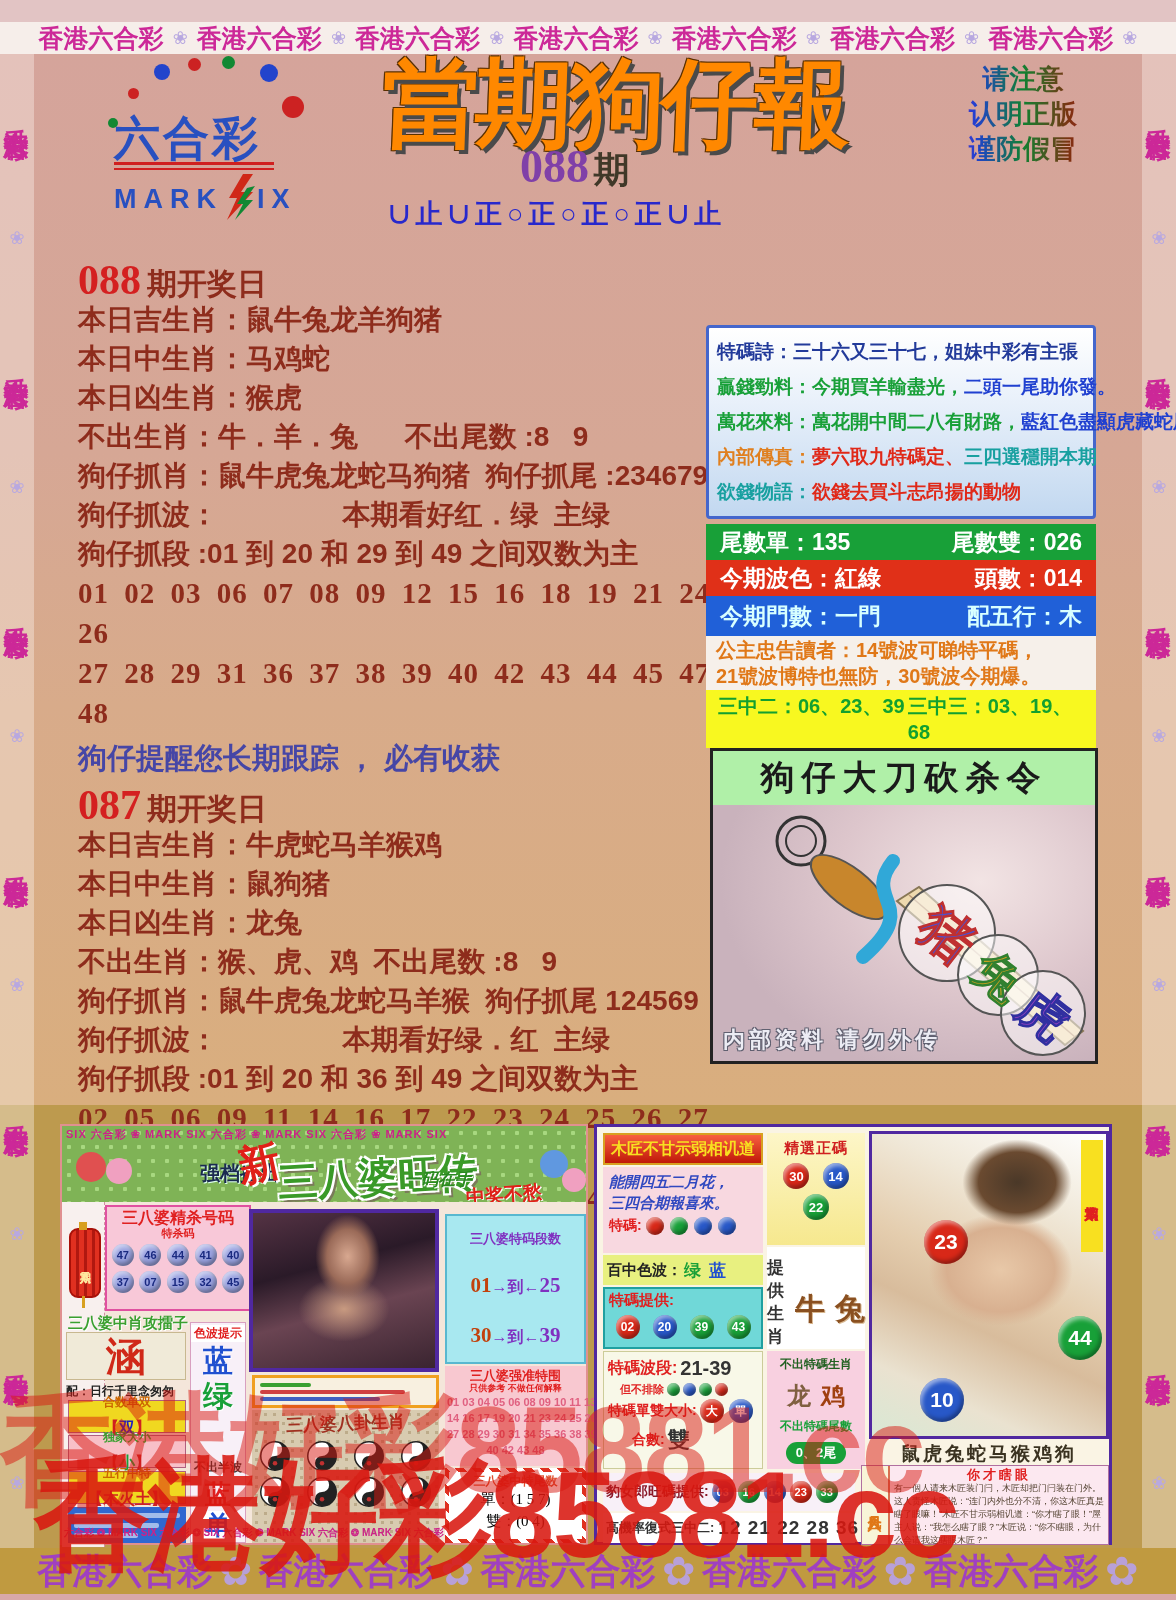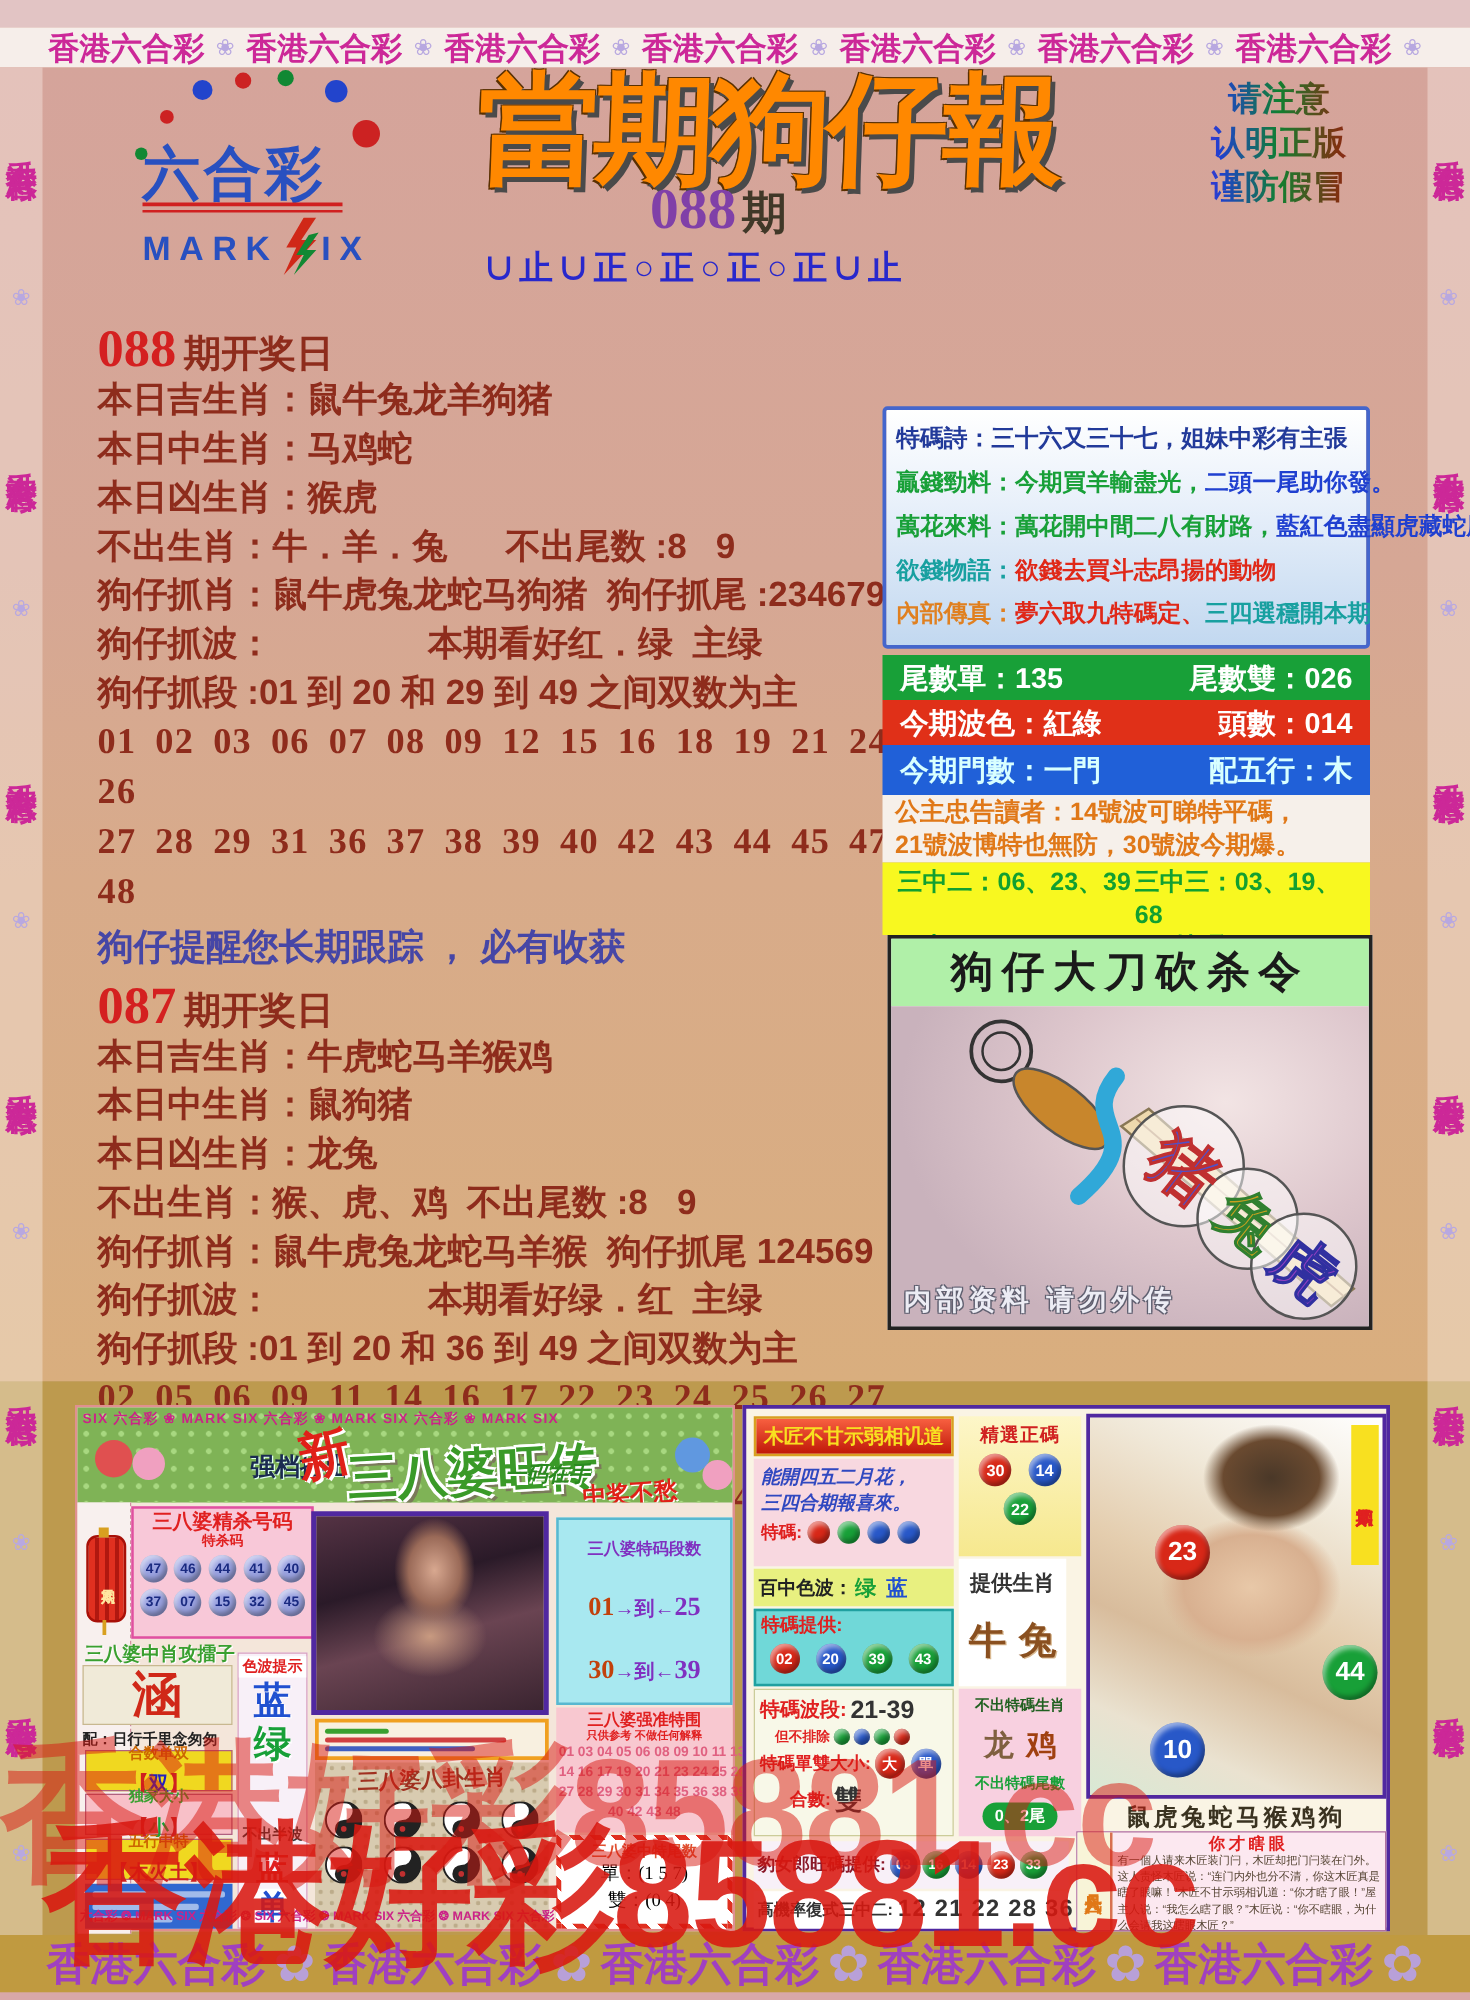--- a/index.html
+++ b/index.html
@@ -169,21 +169,21 @@
   .bdsub{font-size:11px;font-weight:bold;color:#e02020;margin:0 3px 0 12px;}
   .hanball{font-size:12px;}
   .wangrow{left:6px;top:346px;width:252px;height:38px;background:#f8f0f8;display:flex;align-items:center;white-space:nowrap;padding:0 3px;}
   .wanglabel{font-size:14px;font-weight:bold;color:#8a1828;margin-right:3px;}
   .fushirow{left:6px;top:386px;width:252px;height:30px;background:#ffffff;display:flex;align-items:center;white-space:nowrap;padding:0 3px;}
   .fushilabel{font-size:13px;font-weight:bold;color:#333;margin-right:4px;}
   .fushival{font-size:19px;font-weight:bold;color:#333;letter-spacing:1px;}
   .zhengbox{left:170px;top:6px;width:98px;height:112px;background:linear-gradient(180deg,#fdf6c8,#f6e88e);
     display:flex;flex-direction:column;align-items:center;padding-top:6px;}
   .zhengtitle{font-size:15px;font-weight:bold;color:#d02020;letter-spacing:1px;}
-  .sxbox{left:170px;top:120px;width:86px;height:102px;background:#fff;display:flex;flex-direction:column;align-items:center;padding-top:8px;}
+  .sxbox{left:170px;top:120px;width:98px;height:102px;background:#fff;display:flex;flex-direction:row;align-items:center;padding-top:8px;}
   .sxlabel{font-size:17px;font-weight:bold;color:#333;}
   .animal{font-size:30px;font-weight:bold;color:#8a5020;text-shadow:1px 1px 0 #d8b890;}
   .ncbox{left:170px;top:224px;width:98px;height:118px;background:#f8d0e0;display:flex;flex-direction:column;align-items:center;justify-content:space-around;padding:2px;}
   .nct1{font-size:12px;font-weight:bold;color:#206020;}
   .nct2{font-size:12px;font-weight:bold;color:#18a038;}
   .ncanimal{font-size:24px;font-weight:bold;color:#806040;}
   .ncoval{background:#18a038;color:#fff;font-size:13px;font-weight:bold;border-radius:12px;padding:2px 10px;}
   .photoR{left:272px;top:4px;width:240px;height:308px;border:3px solid #5028a0;overflow:hidden;background:
     radial-gradient(70px 55px at 62% 16%,#4a3828 0%,#6a4a30 55%,rgba(0,0,0,0) 78%),
     radial-gradient(90px 70px at 55% 45%,#e8c8a8 0%,#d8b090 60%,rgba(0,0,0,0) 80%),
@@ -331,22 +331,22 @@
     <div class="tline">狗仔抓波：                本期看好绿．红  主绿</div>
     <div class="tline">狗仔抓段 :01 到 20 和 36 到 49 之间双数为主</div>
     <div class="numrow">02 05 06 09 11 14 16 17 22 23 24 25 26 27 29</div>
     <div class="numrow">31 33 35 36 37 39 40 41 43 44 46 49</div>
   </div>
 
   <div class="tipsbox">
     <div class="tiprow"><span class="tl1">特碼詩：</span><span class="t-navy">三十六又三十七，姐妹中彩有主張</span></div>
     <div class="tiprow"><span class="tl2">贏錢勁料：</span><span class="t-green">今期買羊輸盡光，</span><span class="t-blue">二頭一尾助你發。</span></div>
     <div class="tiprow"><span class="tl3">萬花來料：</span><span class="t-green">萬花開中間二八有財路，</span><span class="t-blue">藍紅色盡顯虎藏蛇尾</span></div>
+    <div class="tiprow"><span class="tl5">內部傳真：</span><span class="t-red">夢六取九特碼定、</span><span class="t-teal">三四選穩開本期</span></div>
     <div class="tiprow"><span class="tl4">欲錢物語：</span><span class="t-red">欲錢去買斗志昂揚的動物</span></div>
-    <div class="tiprow"><span class="tl5">內部傳真：</span><span class="t-red">夢六取九特碼定、</span><span class="t-teal">三四選穩開本期</span></div>
   </div>
 
   <div class="statsbox">
     <div class="srow sr1">
       <span><span>尾數單：</span><span>135</span></span>
       <span><span>尾數雙：</span><span>026</span></span>
     </div>
     <div class="srow sr2">
       <span><span>今期波色：</span><span>紅綠</span></span>
       <span><span>頭數：</span><span>014</span></span>

